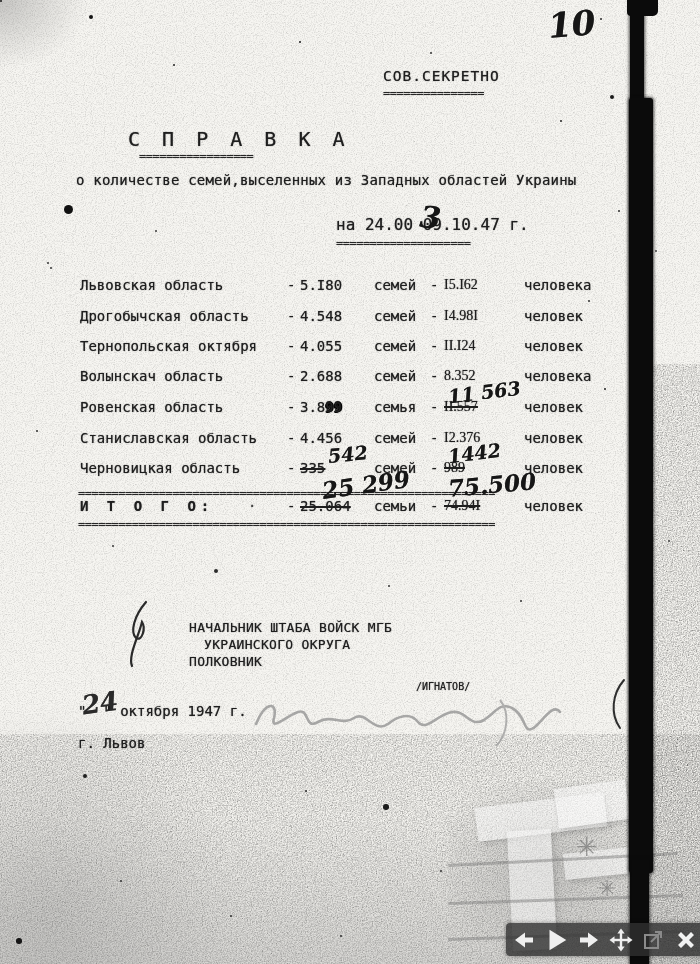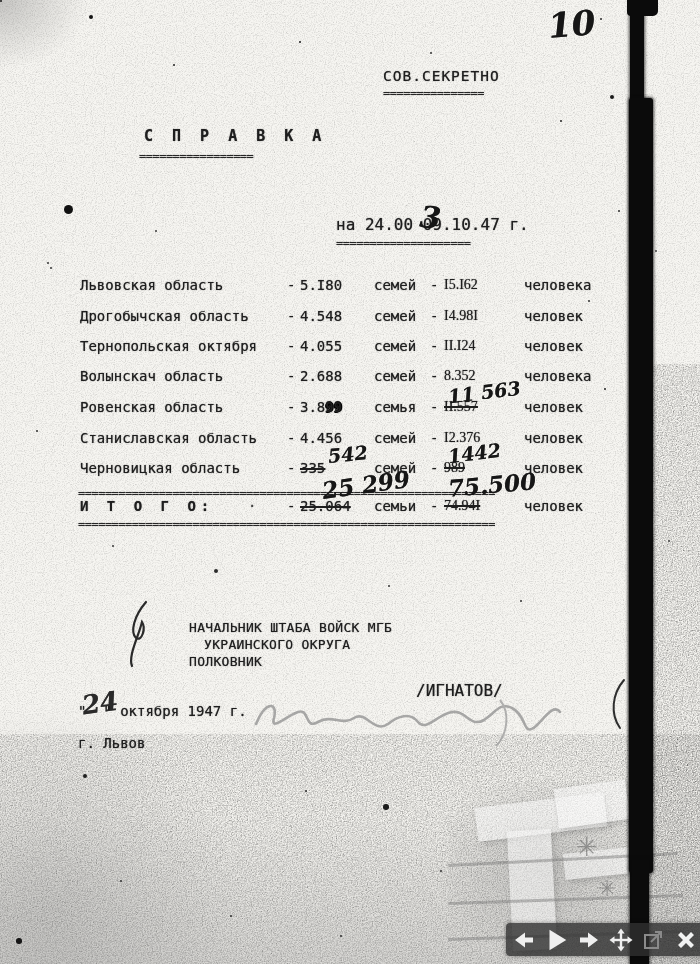--- a/index.html
+++ b/index.html
@@ -14,21 +14,21 @@
   .rule{font-size:12px;letter-spacing:-.5px;color:#262626;text-shadow:0 0 1px rgba(25,25,25,.6);white-space:pre;}
   .hand{
     font-family:"DejaVu Serif", serif;font-style:italic;font-weight:bold;
     color:#161616;text-shadow:0 0 .6px rgba(10,10,10,.7);white-space:pre;
   }
   .struck{text-decoration:line-through;text-decoration-thickness:2px;}
   
   #classification{left:383px;top:68px;font-size:14.5px;letter-spacing:1px;}
   #classification-rule{left:383px;top:86px;}
   #page-number{left:548px;top:4px;font-size:34px;transform:rotate(-5deg);font-weight:bold;}
-  #doc-title{left:144px;top:127px;font-size:15px;letter-spacing:5px;font-weight:bold;}
+  #doc-title{left:128px;top:127px;font-size:20px;letter-spacing:5px;font-weight:normal;}
   #title-rule{left:139px;top:149px;}
   #subtitle{left:76px;top:172px;font-size:14px;letter-spacing:.2px;}
   #date-line{left:336px;top:215px;font-size:16px;}
   #date-rule{left:336px;top:236px;}
   #date-hand{left:420px;top:200px;font-size:30px;transform:rotate(6deg);}
   #hole-punch{left:64px;top:205px;width:9px;height:9px;border-radius:50%;background:#111;}
   
   .trow{left:80px;width:540px;height:20px;font-size:14px;}
   .trow span{position:absolute;top:0;}
   .c-region{left:0;}
@@ -43,21 +43,21 @@
   #total-rule-top{left:78px;top:486px;}
   #total-rule-bottom{left:78px;top:517px;}
   #total-row{left:80px;top:498px;width:560px;height:20px;font-size:14px;}
   #total-row .c-region{letter-spacing:5px;font-weight:bold;}
   #total-dot{left:168px;color:#444;}
   #total-fam-hand{left:322px;top:471px;font-size:23px;transform:rotate(-8deg);}
   #total-ppl-hand{left:448px;top:471px;font-size:23px;transform:rotate(-5deg);}
   
   .sig-line{left:148px;font-size:13px;letter-spacing:.3px;padding-left:41px;}
   #sig1{top:620px;} #sig2{top:637px;left:163px;} #sig3{top:654px;}
-  #sig-name{left:416px;top:681px;font-size:16px;}
+  #sig-name{left:416px;top:681px;font-size:10px;}
   #sig-date{left:78px;top:703px;font-size:14px;}
   #sig-date-hand{left:82px;top:688px;font-size:26px;transform:rotate(-8deg);opacity:.9;}
   #sig-city{left:78px;top:735px;font-size:14px;}
   
   .stripe{background:#0b0b0b;box-shadow:0 0 3px 1px rgba(10,10,10,.7);}
   #stripe-a{left:630px;top:0;width:14px;height:964px;}
   #stripe-b{left:629px;top:98px;width:24px;height:775px;border-radius:3px;}
   #stripe-c{left:632px;top:860px;width:17px;height:104px;}
   #stripe-top-blob{left:627px;top:0;width:31px;height:16px;background:#0b0b0b;border-radius:0 0 5px 4px;}
   
@@ -130,20 +130,21 @@
   <div id="smudge-bottom" class="smudge"></div>
   <div id="specks" class="abs"></div>
 
   <div id="page-number" class="abs hand">10</div>
 
   <div id="classification" class="abs typed">СОВ.СЕКРЕТНО</div>
   <div id="classification-rule" class="abs rule">===============</div>
 
   <div id="doc-title" class="abs typed">С П Р А В К А</div>
   <div id="title-rule" class="abs rule">=================</div>
+  <div id="subtitle" class="abs typed">о количестве семей,выселенных из Западных областей Украины</div>
   <div id="hole-punch" class="abs"></div>
 
   <div id="date-line" class="abs typed">на 24.00 09.10.47 г.</div>
   <div id="date-rule" class="abs rule">====================</div>
   <div id="date-hand" class="abs hand">3</div>
 
   <div id="rows">
       <div class="abs trow typed" style="top: 277px;"><span class="c-region">Львовская область</span><span class="c-d1">-</span><span class="c-fam">5.I80</span><span class="c-funit">семей</span><span class="c-d2">-</span><span class="c-ppl">I5.I62</span><span class="c-punit">человека</span></div>
       <div class="abs trow typed" style="top: 308px;"><span class="c-region">Дрогобычская область</span><span class="c-d1">-</span><span class="c-fam">4.548</span><span class="c-funit">семей</span><span class="c-d2">-</span><span class="c-ppl">I4.98I</span><span class="c-punit">человек</span></div>
       <div class="abs trow typed" style="top: 338px;"><span class="c-region">Тернопольская октября</span><span class="c-d1">-</span><span class="c-fam">4.055</span><span class="c-funit">семей</span><span class="c-d2">-</span><span class="c-ppl">II.I24</span><span class="c-punit">человек</span></div>

